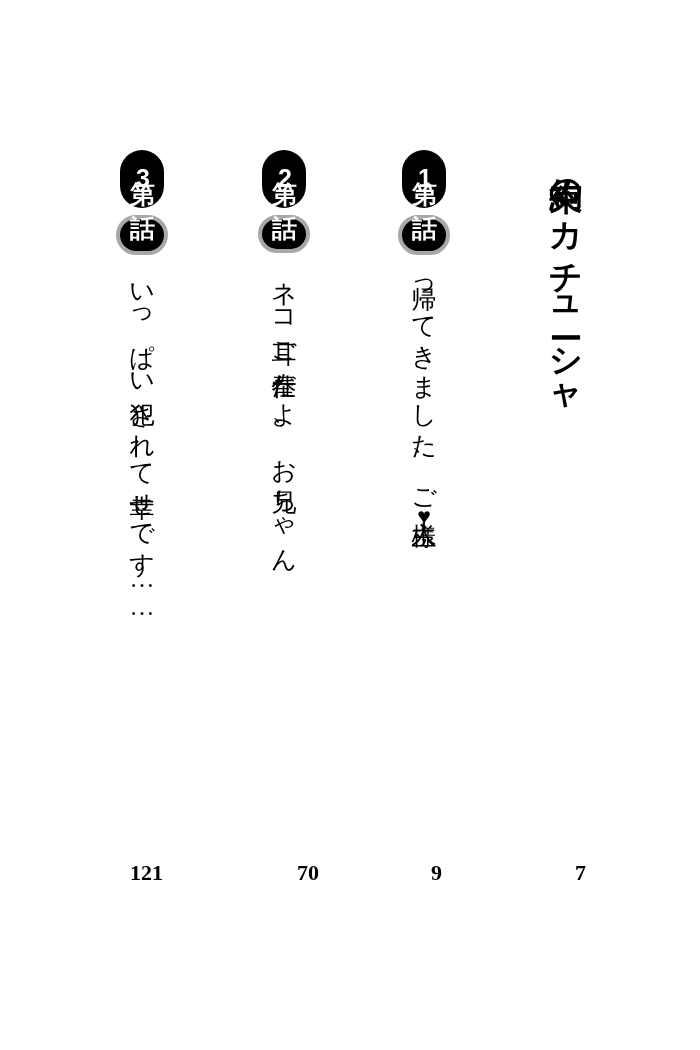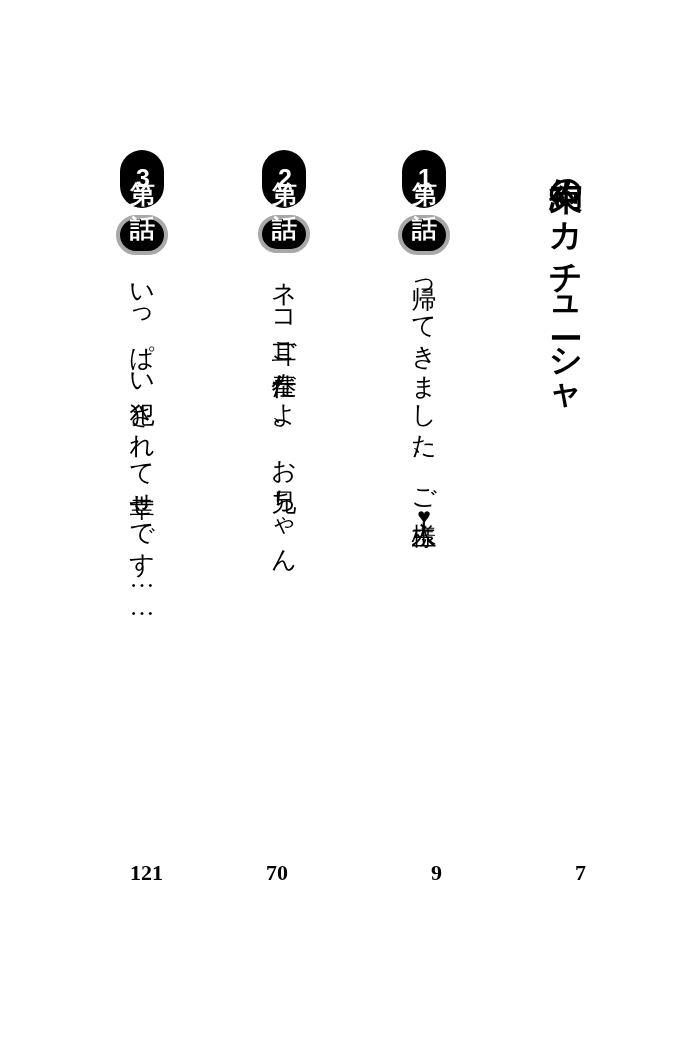--- a/index.html
+++ b/index.html
@@ -145,17 +145,17 @@
       <span class="pill pill-num">第3話</span>
       <span class="pill pill-name">紗耶子</span>
       <span class="subtitle">いっぱい犯されて幸せです……</span>
     </div>
   </div>
 
   <div class="pagenum" style="left:526px;">7</div>
 
   <div class="pagenum" style="left:382px;">9</div>
 
-  <div class="pagenum" style="left:228px;">70</div>
+  <div class="pagenum" style="left:259px;">70</div>
 
   <div class="pagenum" style="left:103px;">121</div>
 
 </div>
 
 </body></html>

